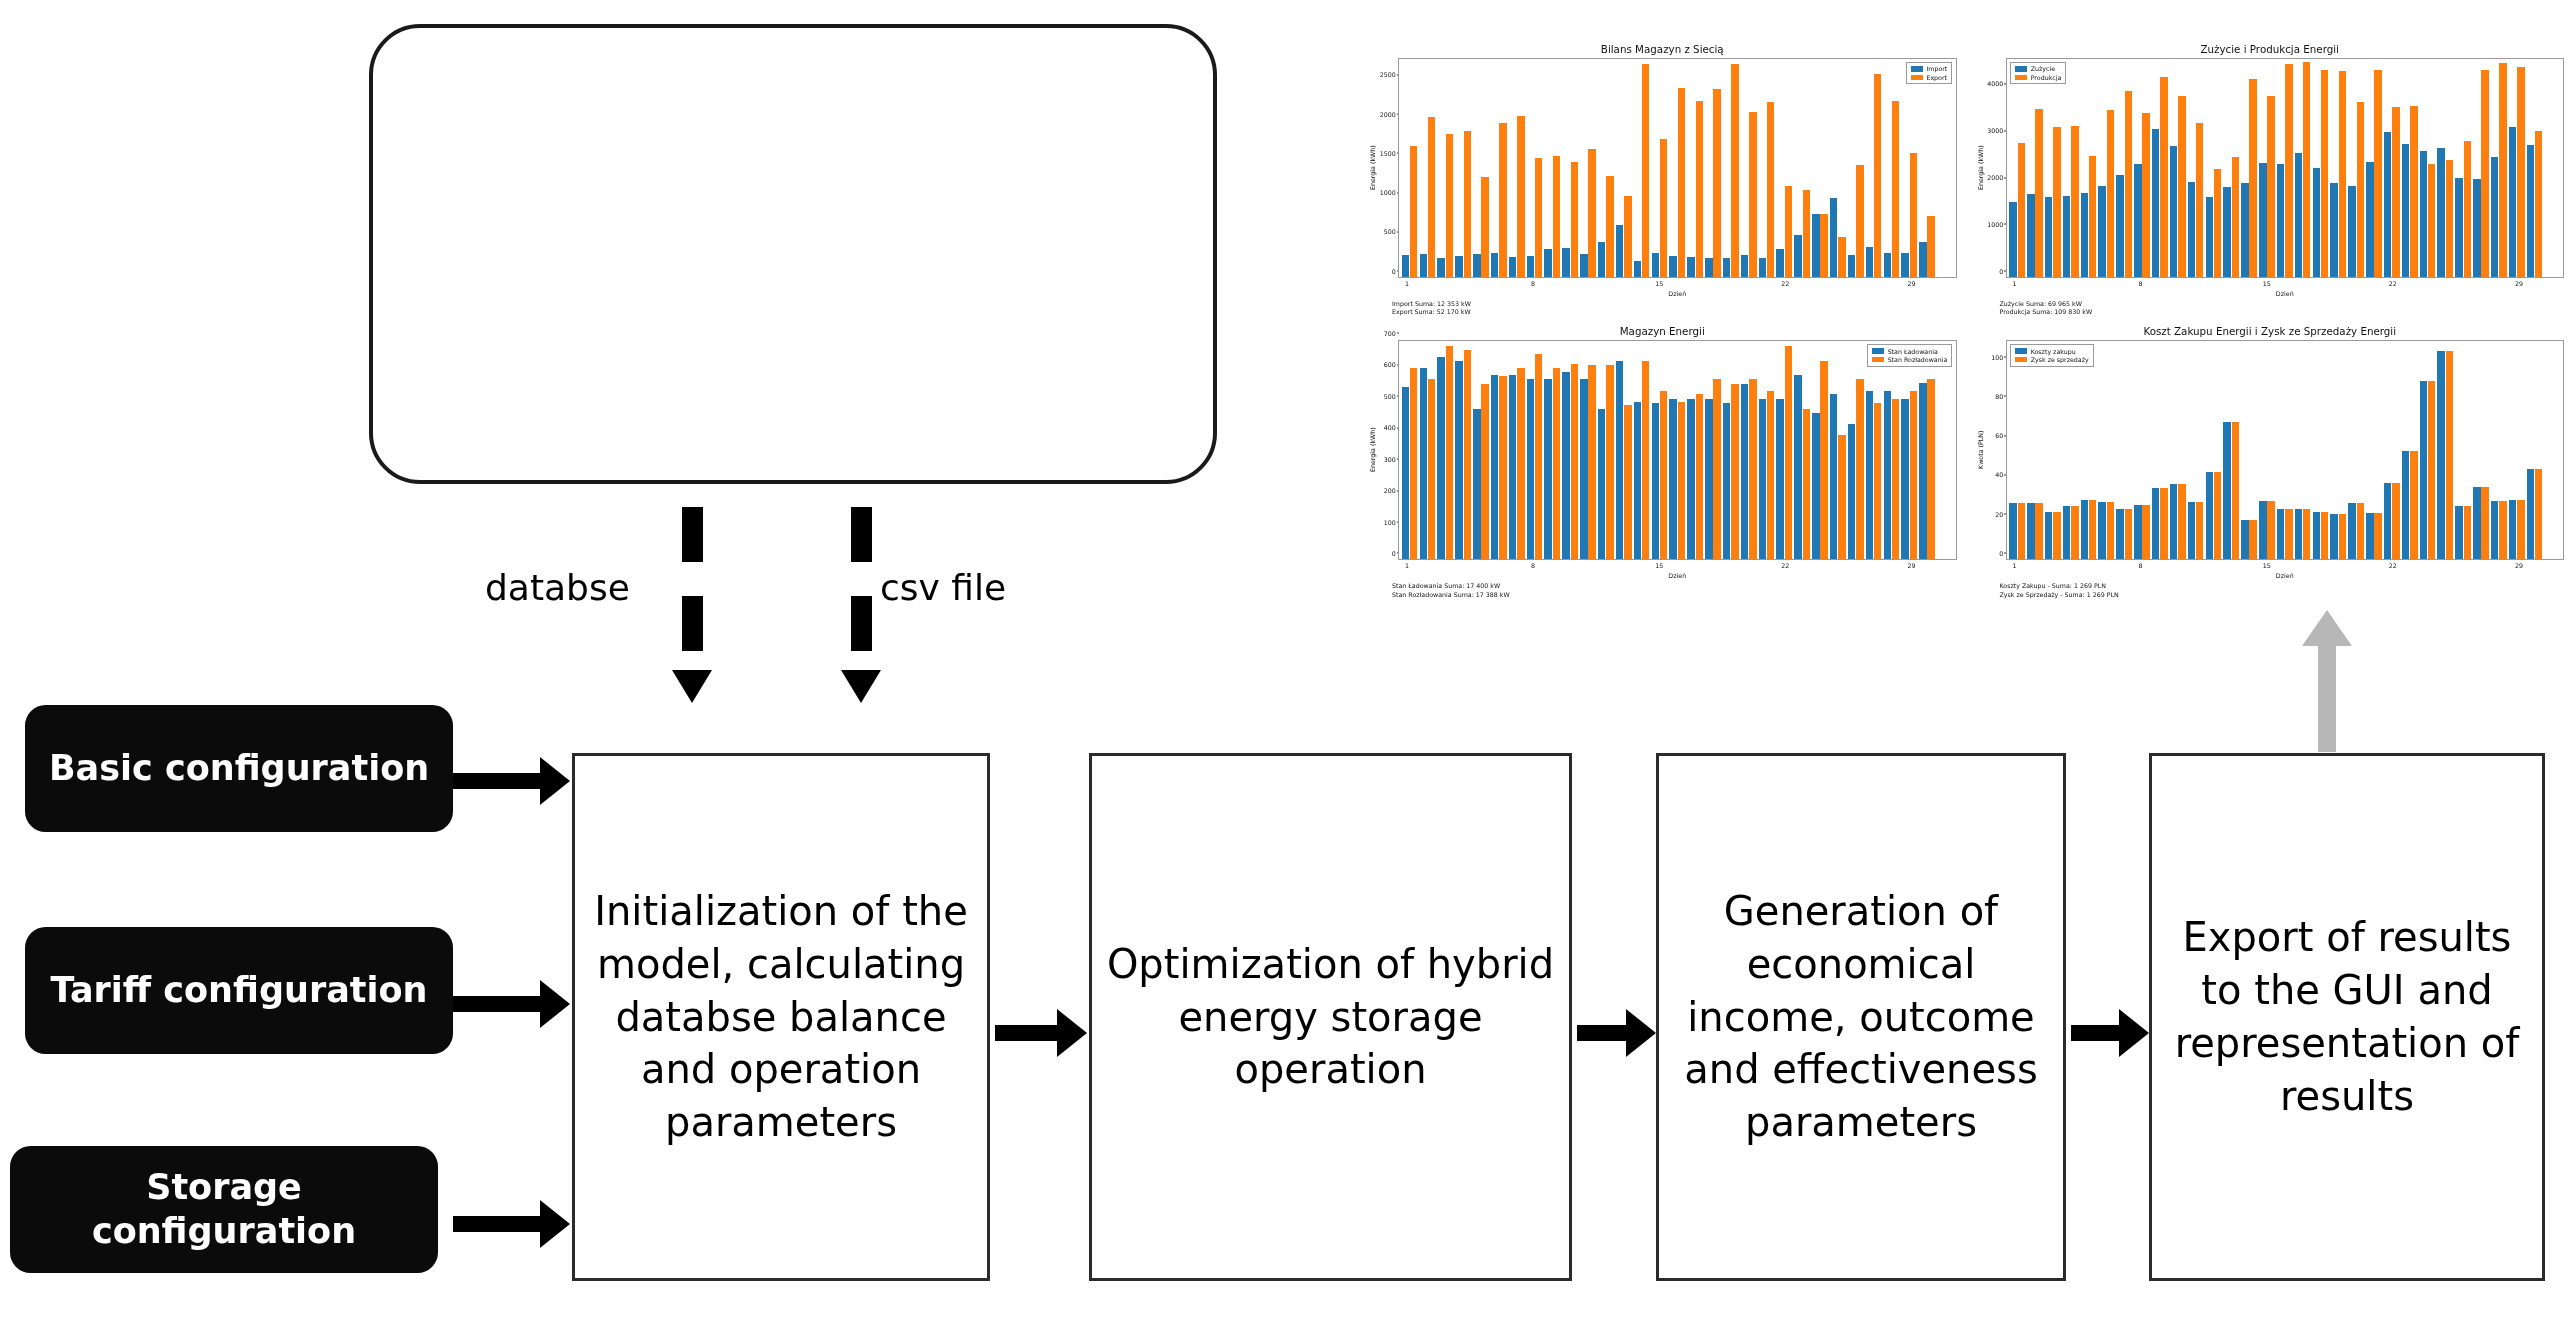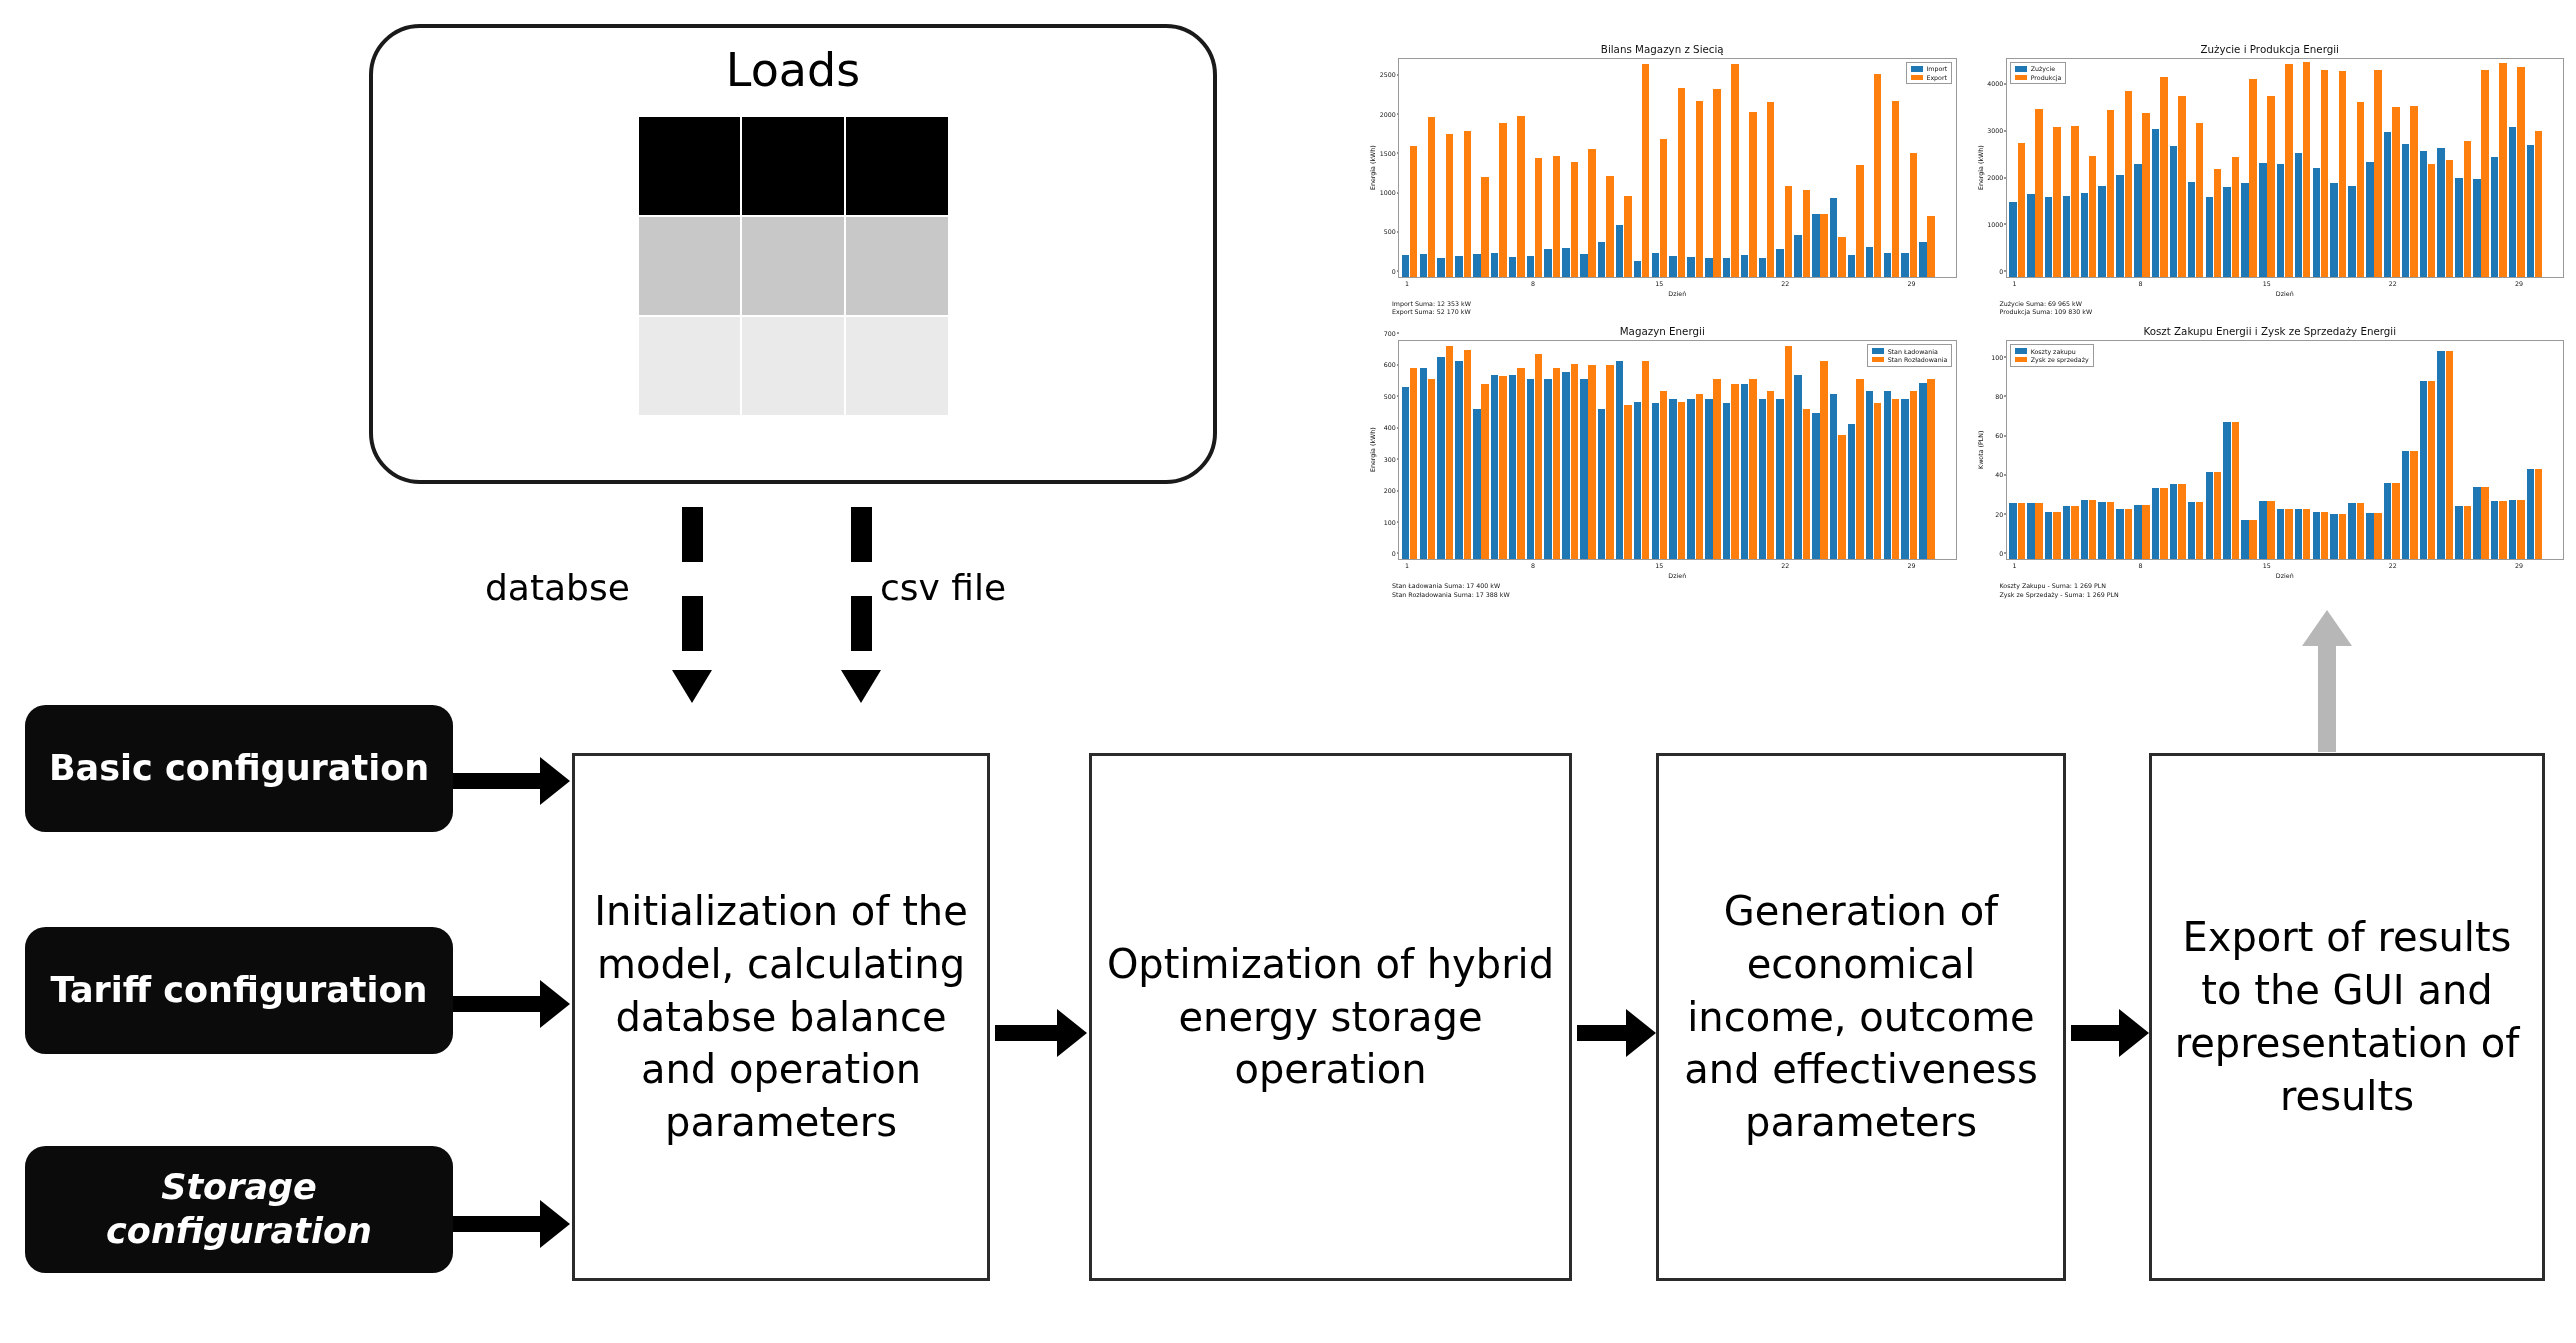--- a/index.html
+++ b/index.html
@@ -78,34 +78,20 @@
   .xtick{position:absolute;transform:translateX(-50%);font-size:6.3px;color:#111;top:2.4px;}
   .xlab{text-align:center;font-size:6.3px;color:#111;margin-left:30px;margin-top:-0.8px;}
   .summary{margin-left:24px;margin-top:3.2px;font-size:6.3px;line-height:1.35;color:#111;}
 </style>
 </head>
 <body>
 
 <div class="data-card">
   <div class="dc-cols">
 
-    <div class="dc-col">
-      <div class="dc-title">Loads</div>
-      <div class="dc-grid">
-        <div class="dc-cell dc-r0"></div>
-        <div class="dc-cell dc-r0"></div>
-        <div class="dc-cell dc-r0"></div>
-        <div class="dc-cell dc-r1"></div>
-        <div class="dc-cell dc-r1"></div>
-        <div class="dc-cell dc-r1"></div>
-        <div class="dc-cell dc-r2"></div>
-        <div class="dc-cell dc-r2"></div>
-        <div class="dc-cell dc-r2"></div>
-      </div>
-    </div>
 
 
   </div>
 </div>
 
 <div class="feeder" style="left:682px;top:507px;height:230px;">
   <div class="seg" style="top:0;height:55px;"></div>
   <div class="seg" style="top:89px;height:55px;"></div>
   <div class="head" style="top:163px;"></div>
 </div>
@@ -117,21 +103,21 @@
   <div class="head" style="top:163px;"></div>
 </div>
 <div class="feeder-label" style="left:880px;top:567px;">csv file</div>
 
 <div class="cfg" style="left:25px;top:705px;width:428px;height:127px;">
   <span>Basic configuration</span>
 </div>
 <div class="cfg" style="left:25px;top:927px;width:428px;height:127px;">
   <span>Tariff configuration</span>
 </div>
-<div class="cfg" style="left:25px;top:1146px;width:428px;height:127px;font-style:italic;">
+<div class="cfg" style="left:10px;top:1146px;width:428px;height:127px;">
   <span>Storage configuration</span>
 </div>
 
 <div class="arrowh" style="left:453px;top:757px;">
   <div class="shaft" style="width:87px;"></div>
     <div class="tip"></div>
 </div>
 <div class="arrowh" style="left:453px;top:980px;">
   <div class="shaft" style="width:87px;"></div>
     <div class="tip"></div>

